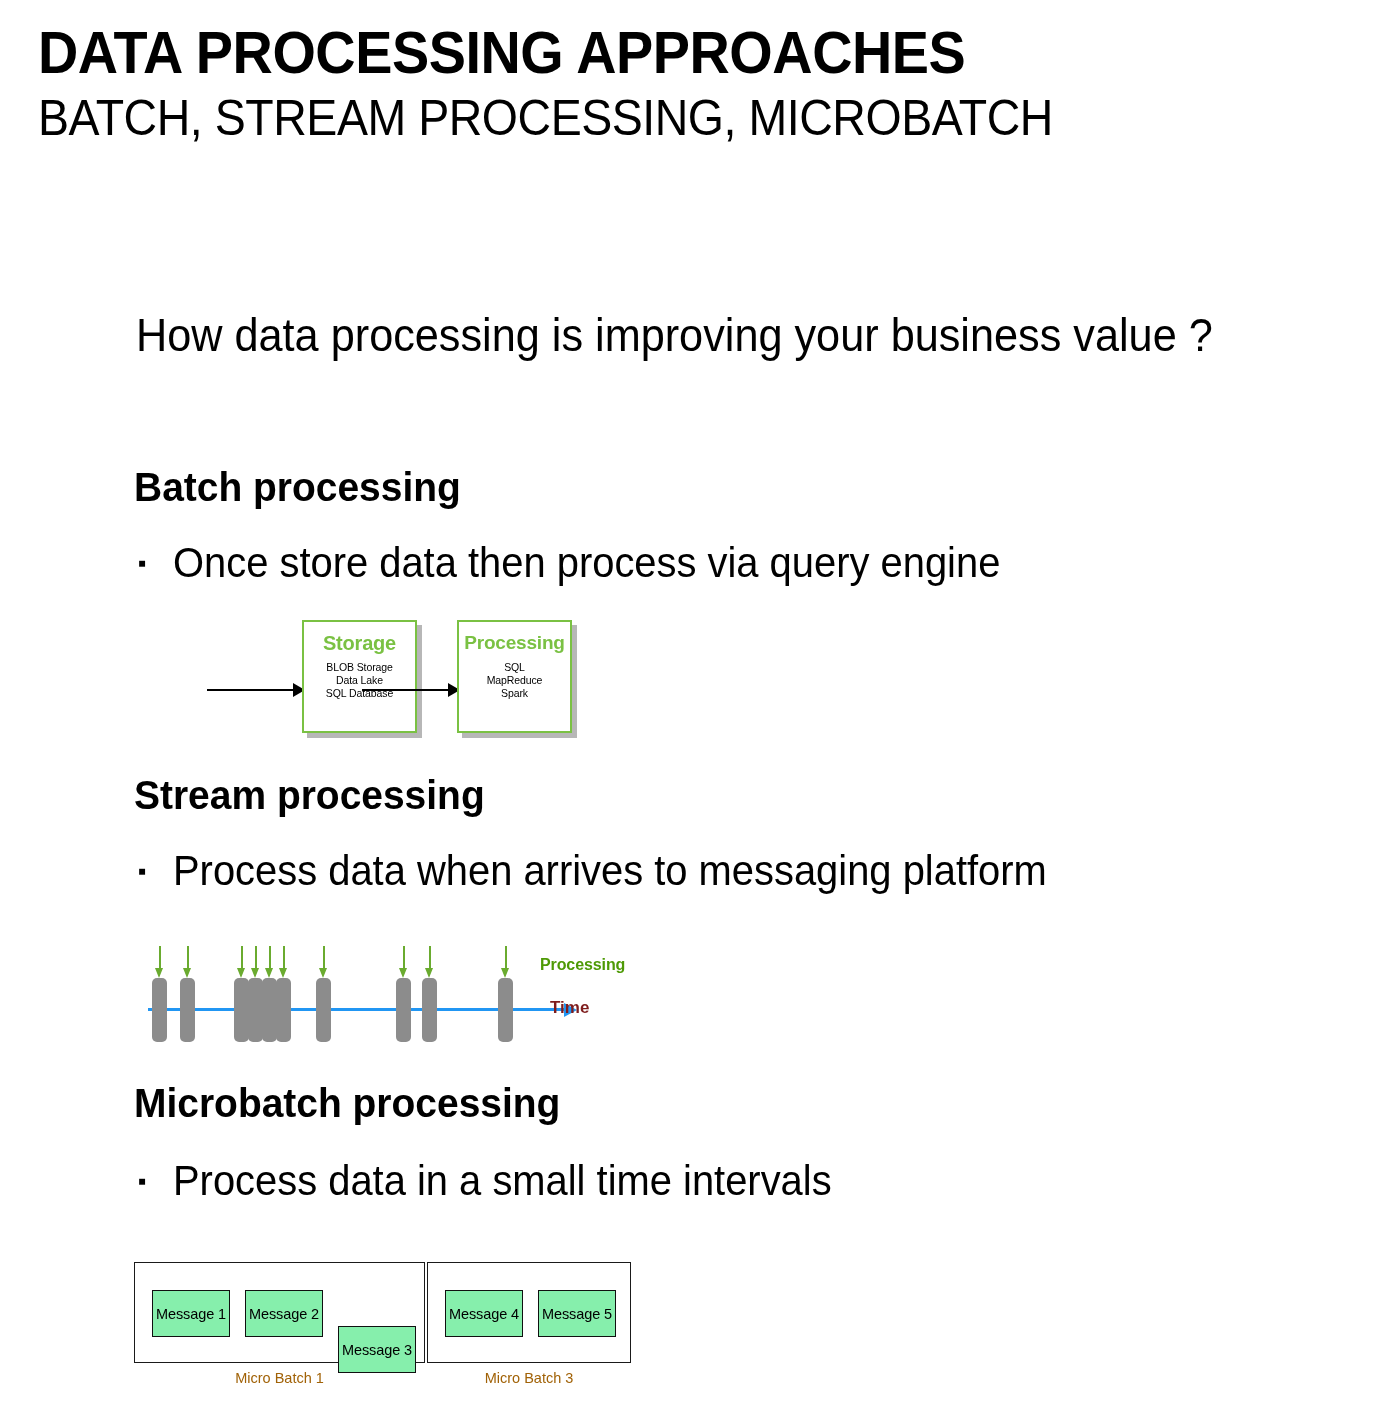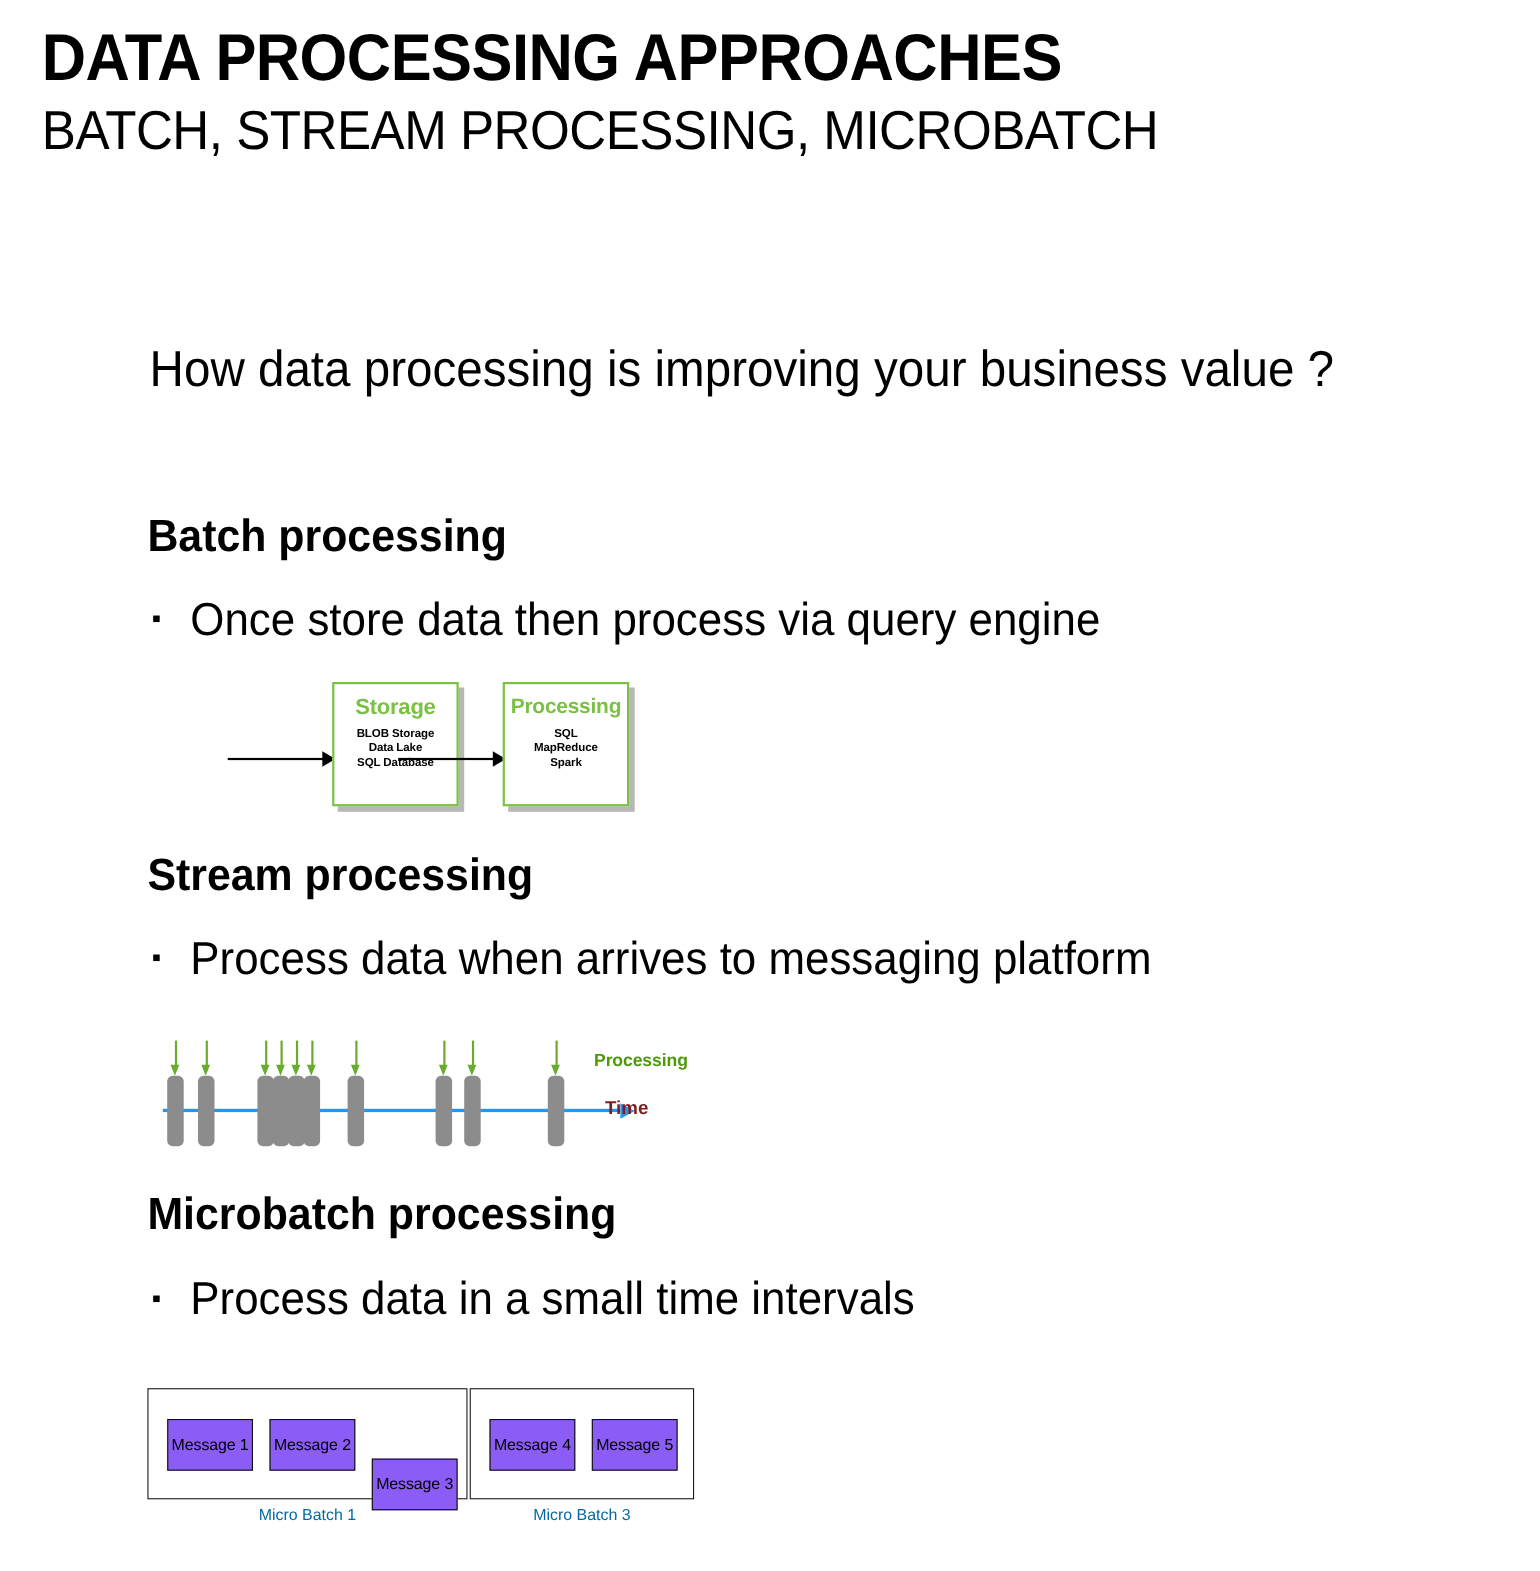--- a/index.html
+++ b/index.html
@@ -57,21 +57,21 @@
   }
   #bx-source{left:0;}
   #bx-storage{left:155px;}
   #bx-processing{left:310px;}
   .bx-title{
     text-align:center;color:#7ac143;font-weight:700;font-size:20px;
     line-height:22px;margin-top:10px;letter-spacing:-0.2px;
   }
   #bx-processing .bx-title{font-size:19px;}
   .bx-lines{
-    text-align:center;font-size:10.5px;line-height:13px;font-weight:700;
+    text-align:center;font-size:10.5px;line-height:13px;font-weight:400;
     color:#000;margin-top:7px;letter-spacing:-0.1px;
   }
   .bx-lines div{white-space:nowrap;}
   .phone{
     width:19px;height:34px;margin:7px auto 0;background:#ffffff;
     border:1.4px solid #d8d8d8;border-radius:3px;position:relative;
     box-shadow:0 0 2px rgba(0,0,0,0.18);
   }
   .phone .scr{
     position:absolute;left:1.5px;right:1.5px;top:5px;bottom:6px;
@@ -122,27 +122,27 @@
 
   
   #micro-diagram{position:absolute;left:134px;top:1262px;width:500px;height:130px;}
   .mb-box{
     position:absolute;top:0;height:101px;background:#ffffff;border:1.6px solid #1a1a1a;
     box-sizing:border-box;
   }
   #mb-box-1{left:0;width:291px;}
   #mb-box-2{left:293px;width:204px;}
   .msg{
-    position:absolute;top:28px;width:78px;height:47px;background:#8b5cf6;
+    position:absolute;top:28px;width:78px;height:47px;background:#86efac;
     border:1.6px solid #101010;box-sizing:border-box;
     display:flex;align-items:center;justify-content:center;
     font-size:14.5px;line-height:16px;color:#000;letter-spacing:-0.1px;
   }
   .mb-caption{
-    position:absolute;top:108px;font-size:14.5px;color:#0369a1;text-align:center;
+    position:absolute;top:108px;font-size:14.5px;color:#a16207;text-align:center;
   }
   #cap-1{left:0;width:291px;}
   #cap-2{left:293px;width:204px;}
 </style>
 </head>
 <body>
 
 <div id="title-block">
   <div id="title-main">DATA PROCESSING APPROACHES</div>
   <div id="title-sub">BATCH, STREAM PROCESSING, MICROBATCH</div>

